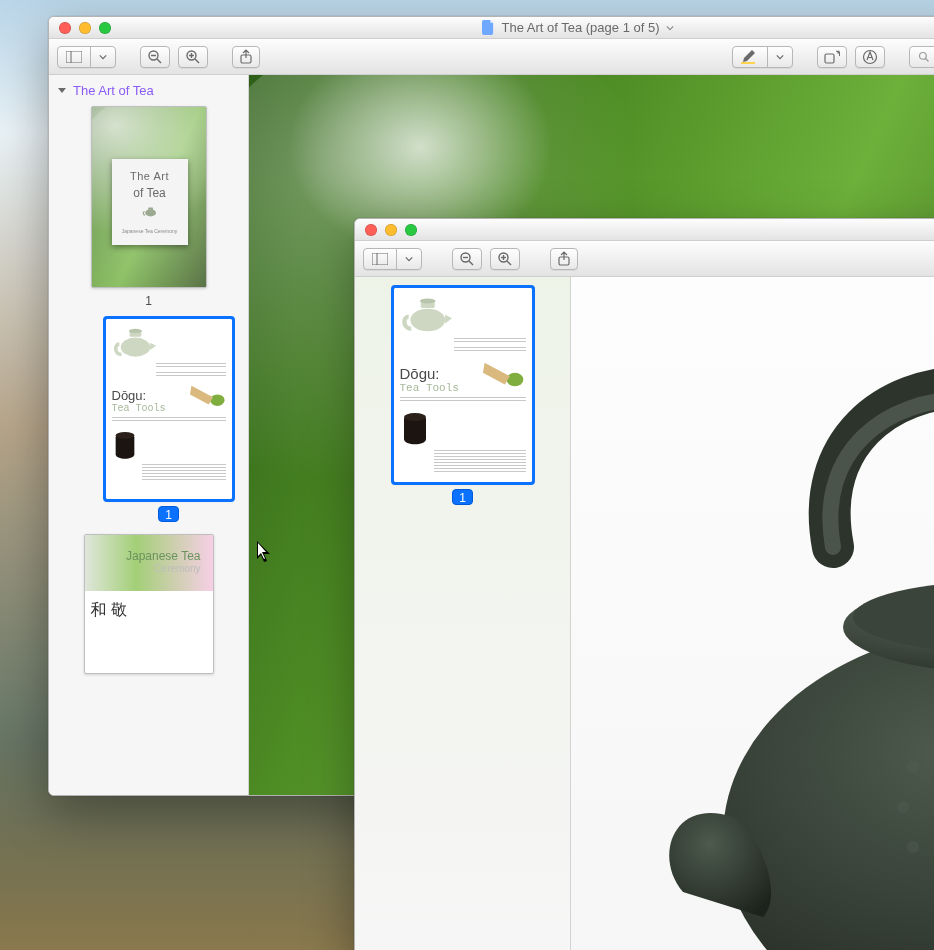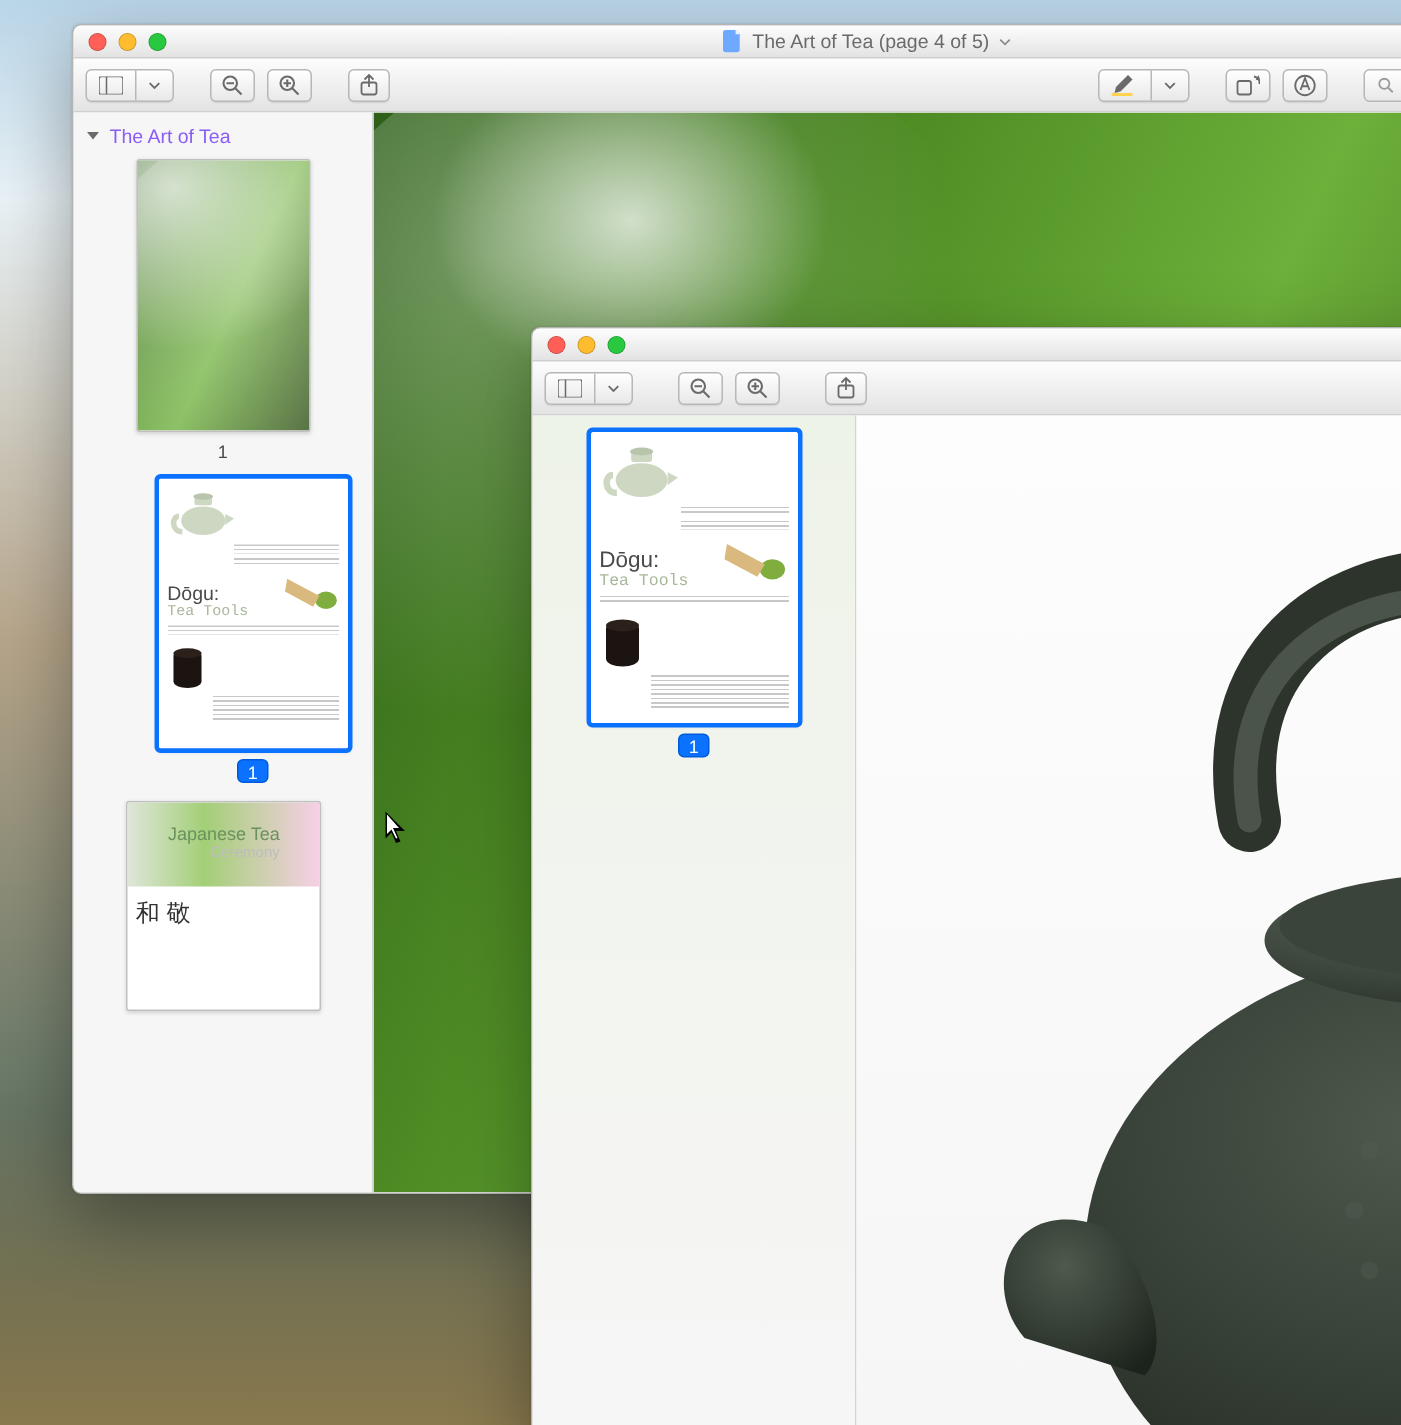--- a/index.html
+++ b/index.html
@@ -150,21 +150,21 @@
     <div class="traffic">
       <div class="tl close"></div>
       <div class="tl min"></div>
       <div class="tl max"></div>
     </div>
     <div class="title">
       <svg class="docicon" viewBox="0 0 14 16">
           <path fill="#6fa9ff" d="M2 0h7l3 3v11a2 2 0 0 1-2 2H2a2 2 0 0 1-2-2V2a2 2 0 0 1 2-2z"></path>
           <path fill="#fff" d="M9 0v3h3z" opacity=".85"></path>
         </svg>
-      <span>The Art of Tea (page 4 of 5)</span>
+      <span>The Art of Tea (page 1 of 5)</span>
       <svg class="chev" viewBox="0 0 10 10">
           <path d="M1 3l4 4 4-4" fill="none" stroke="#8a8a8a" stroke-width="1.4"></path>
         </svg>
     </div>
   </div>
 
   <div class="toolbar">
     <div class="seg">
       <span class="part">
           <svg width="16" height="12" viewBox="0 0 16 12">
@@ -246,20 +246,30 @@
       <div class="sb-header">
         <svg width="10" height="10" viewBox="0 0 10 10">
             <path d="M1 2l4 5 4-5z" fill="#6a6a6a"></path>
           </svg>
         <span>The Art of Tea</span>
       </div>
 
       <div class="thumb-wrap" style="margin-left:0">
         <div class="thumb tcover">
           <div class="leafy"></div>
+          <div class="card">
+            <span class="t1">The Art</span>
+            <span class="t2">of Tea</span>
+            <svg class="tp" viewBox="0 0 30 22">
+                <ellipse cx="16" cy="14" rx="9" ry="6" fill="#9aa98f"></ellipse>
+                <rect x="12" y="5" width="8" height="4" rx="1" fill="#9aa98f"></rect>
+                <path d="M6 12c-3 0-3 6 1 6" fill="none" stroke="#9aa98f" stroke-width="2"></path>
+              </svg>
+            <span class="sub">Japanese Tea Ceremony</span>
+          </div>
         </div>
         <span class="pagelabel">1</span>
       </div>
 
       <div class="thumb-wrap" style="margin-left:40px;margin-top:6px">
         <div class="thumb tdogu selected">
           <svg class="teapot" viewBox="0 0 60 46">
               <ellipse cx="32" cy="30" rx="20" ry="13" fill="#cdd7c2"></ellipse>
               <rect x="24" y="8" width="16" height="8" rx="2" fill="#cdd7c2"></rect>
               <ellipse cx="32" cy="8" rx="9" ry="3" fill="#b8c4ac"></ellipse>
@@ -282,21 +292,21 @@
               <ellipse cx="15" cy="10" rx="11" ry="4" fill="#2b201a"></ellipse>
             </svg>
           <div class="lines" style="margin-left:30px;height:18px"></div>
         </div>
         <span class="pagelabel pill">1</span>
       </div>
 
       <div class="thumb-wrap" style="margin-top:8px">
         <div class="thumb tjtc">
           <div class="hband"></div>
-          <div style="text-align:right;margin-top:-46px;margin-right:20px">
+          <div style="text-align:right;margin-top:-46px;margin-right:6px">
             <span class="h1">Japanese Tea</span><br>
             <span class="h2">Ceremony</span>
           </div>
           <div style="margin-top:28px;display:flex;gap:6px">
             <div class="kanji">和 敬</div>
             <div style="flex:1">
               <div class="lines" style="height:22px"></div>
             </div>
           </div>
         </div>

